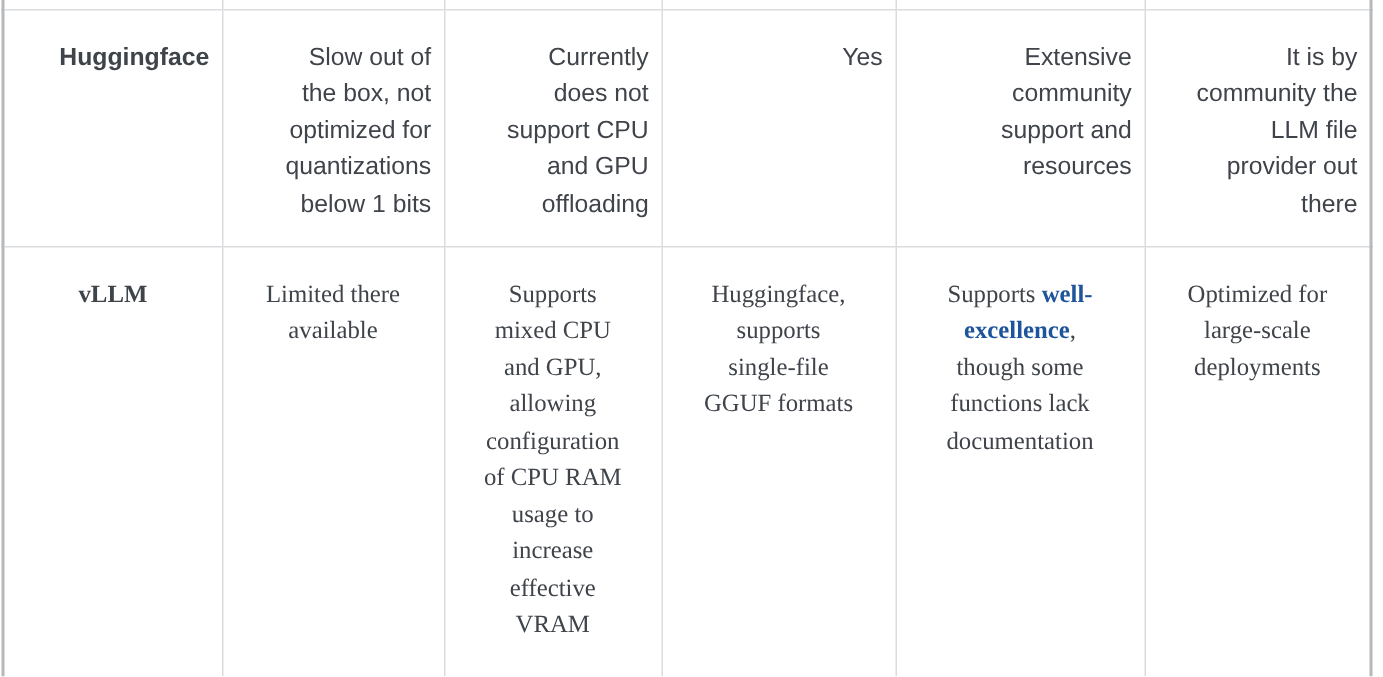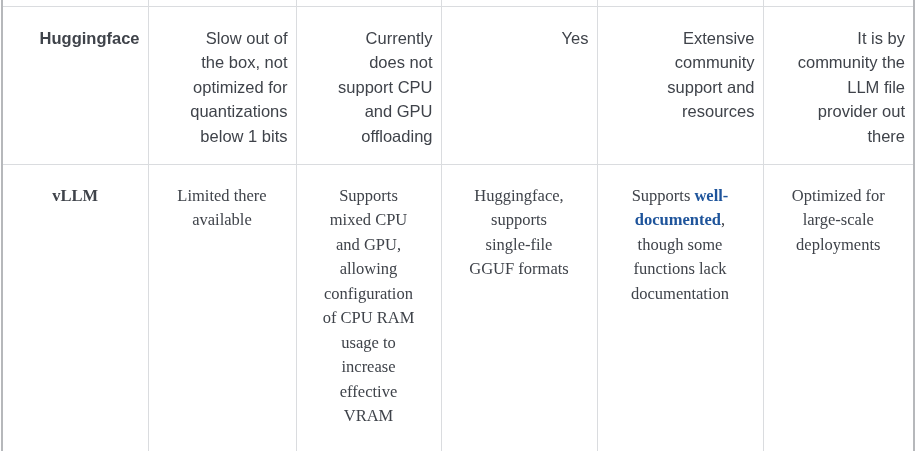--- a/index.html
+++ b/index.html
@@ -105,21 +105,21 @@
 of CPU RAM
 usage to
 increase
 effective
 VRAM</td>
           <td>Huggingface,
 supports
 single-file
 GGUF formats</td>
           <td><span>Supports </span><span class="cell-link">well-
-documented</span><span>,
+excellence</span><span>,
 though some
 functions lack
 documentation</span></td>
           <td>Optimized for
 large-scale
 deployments</td>
         </tr>
       </tbody>
   </table>
 </div>

